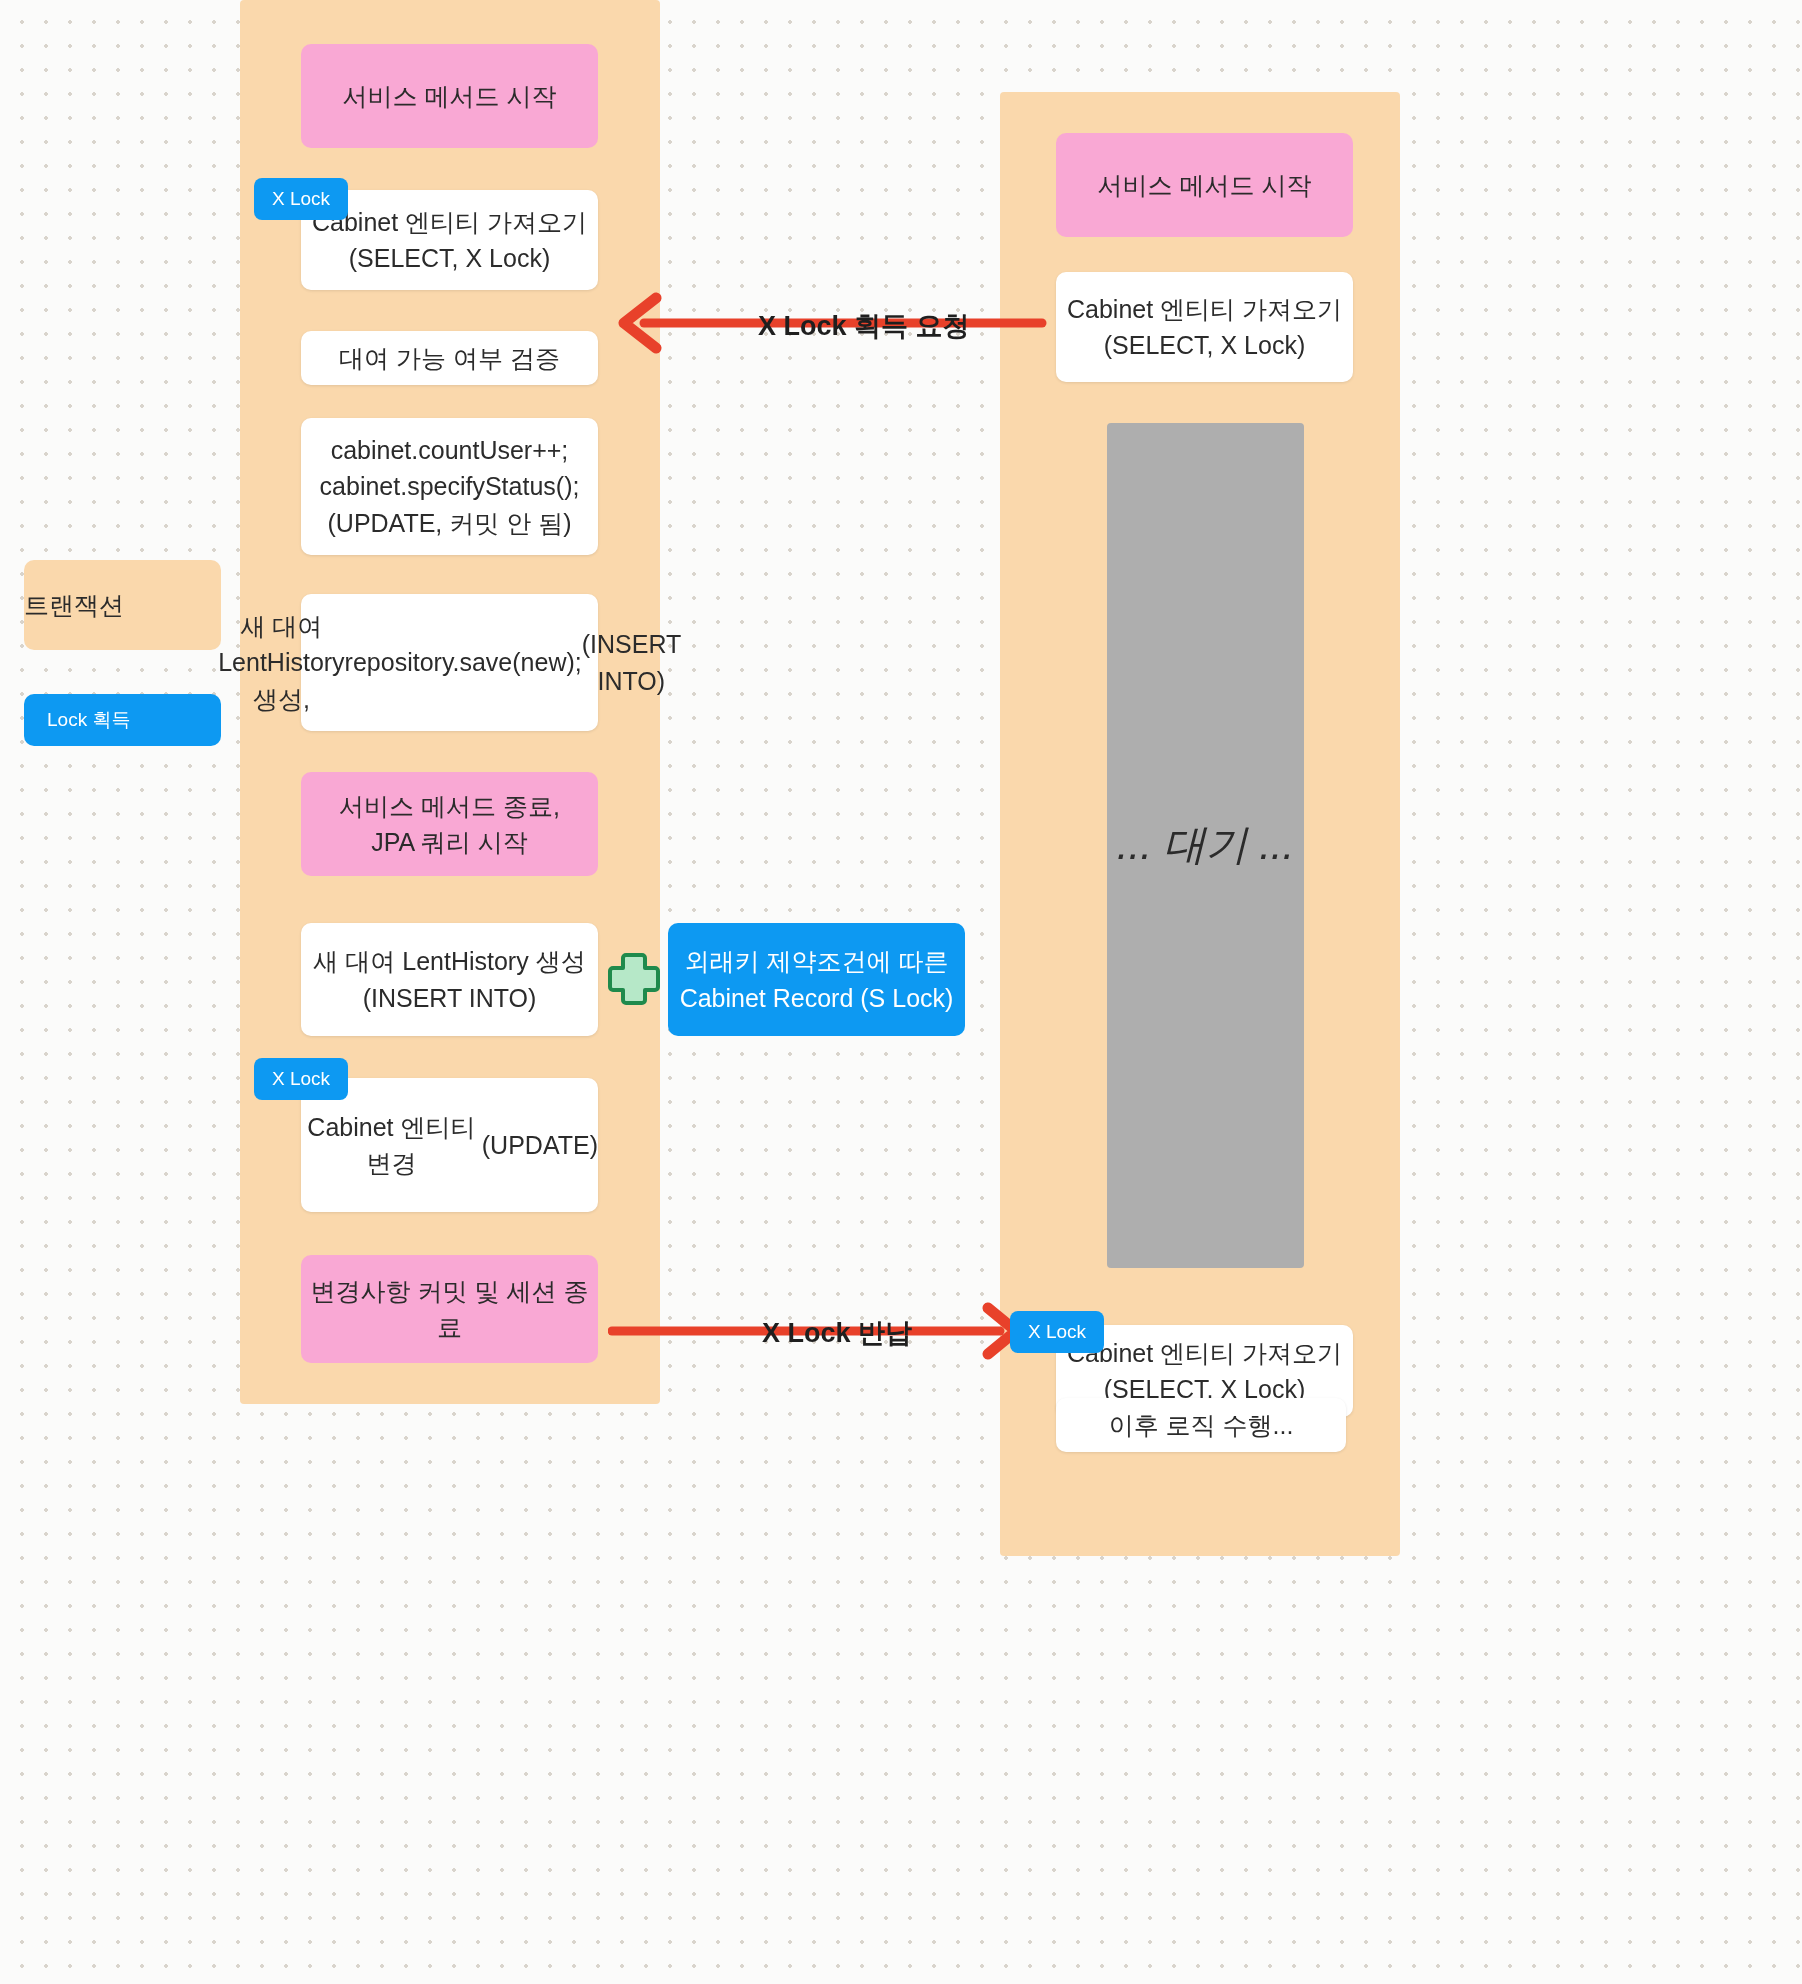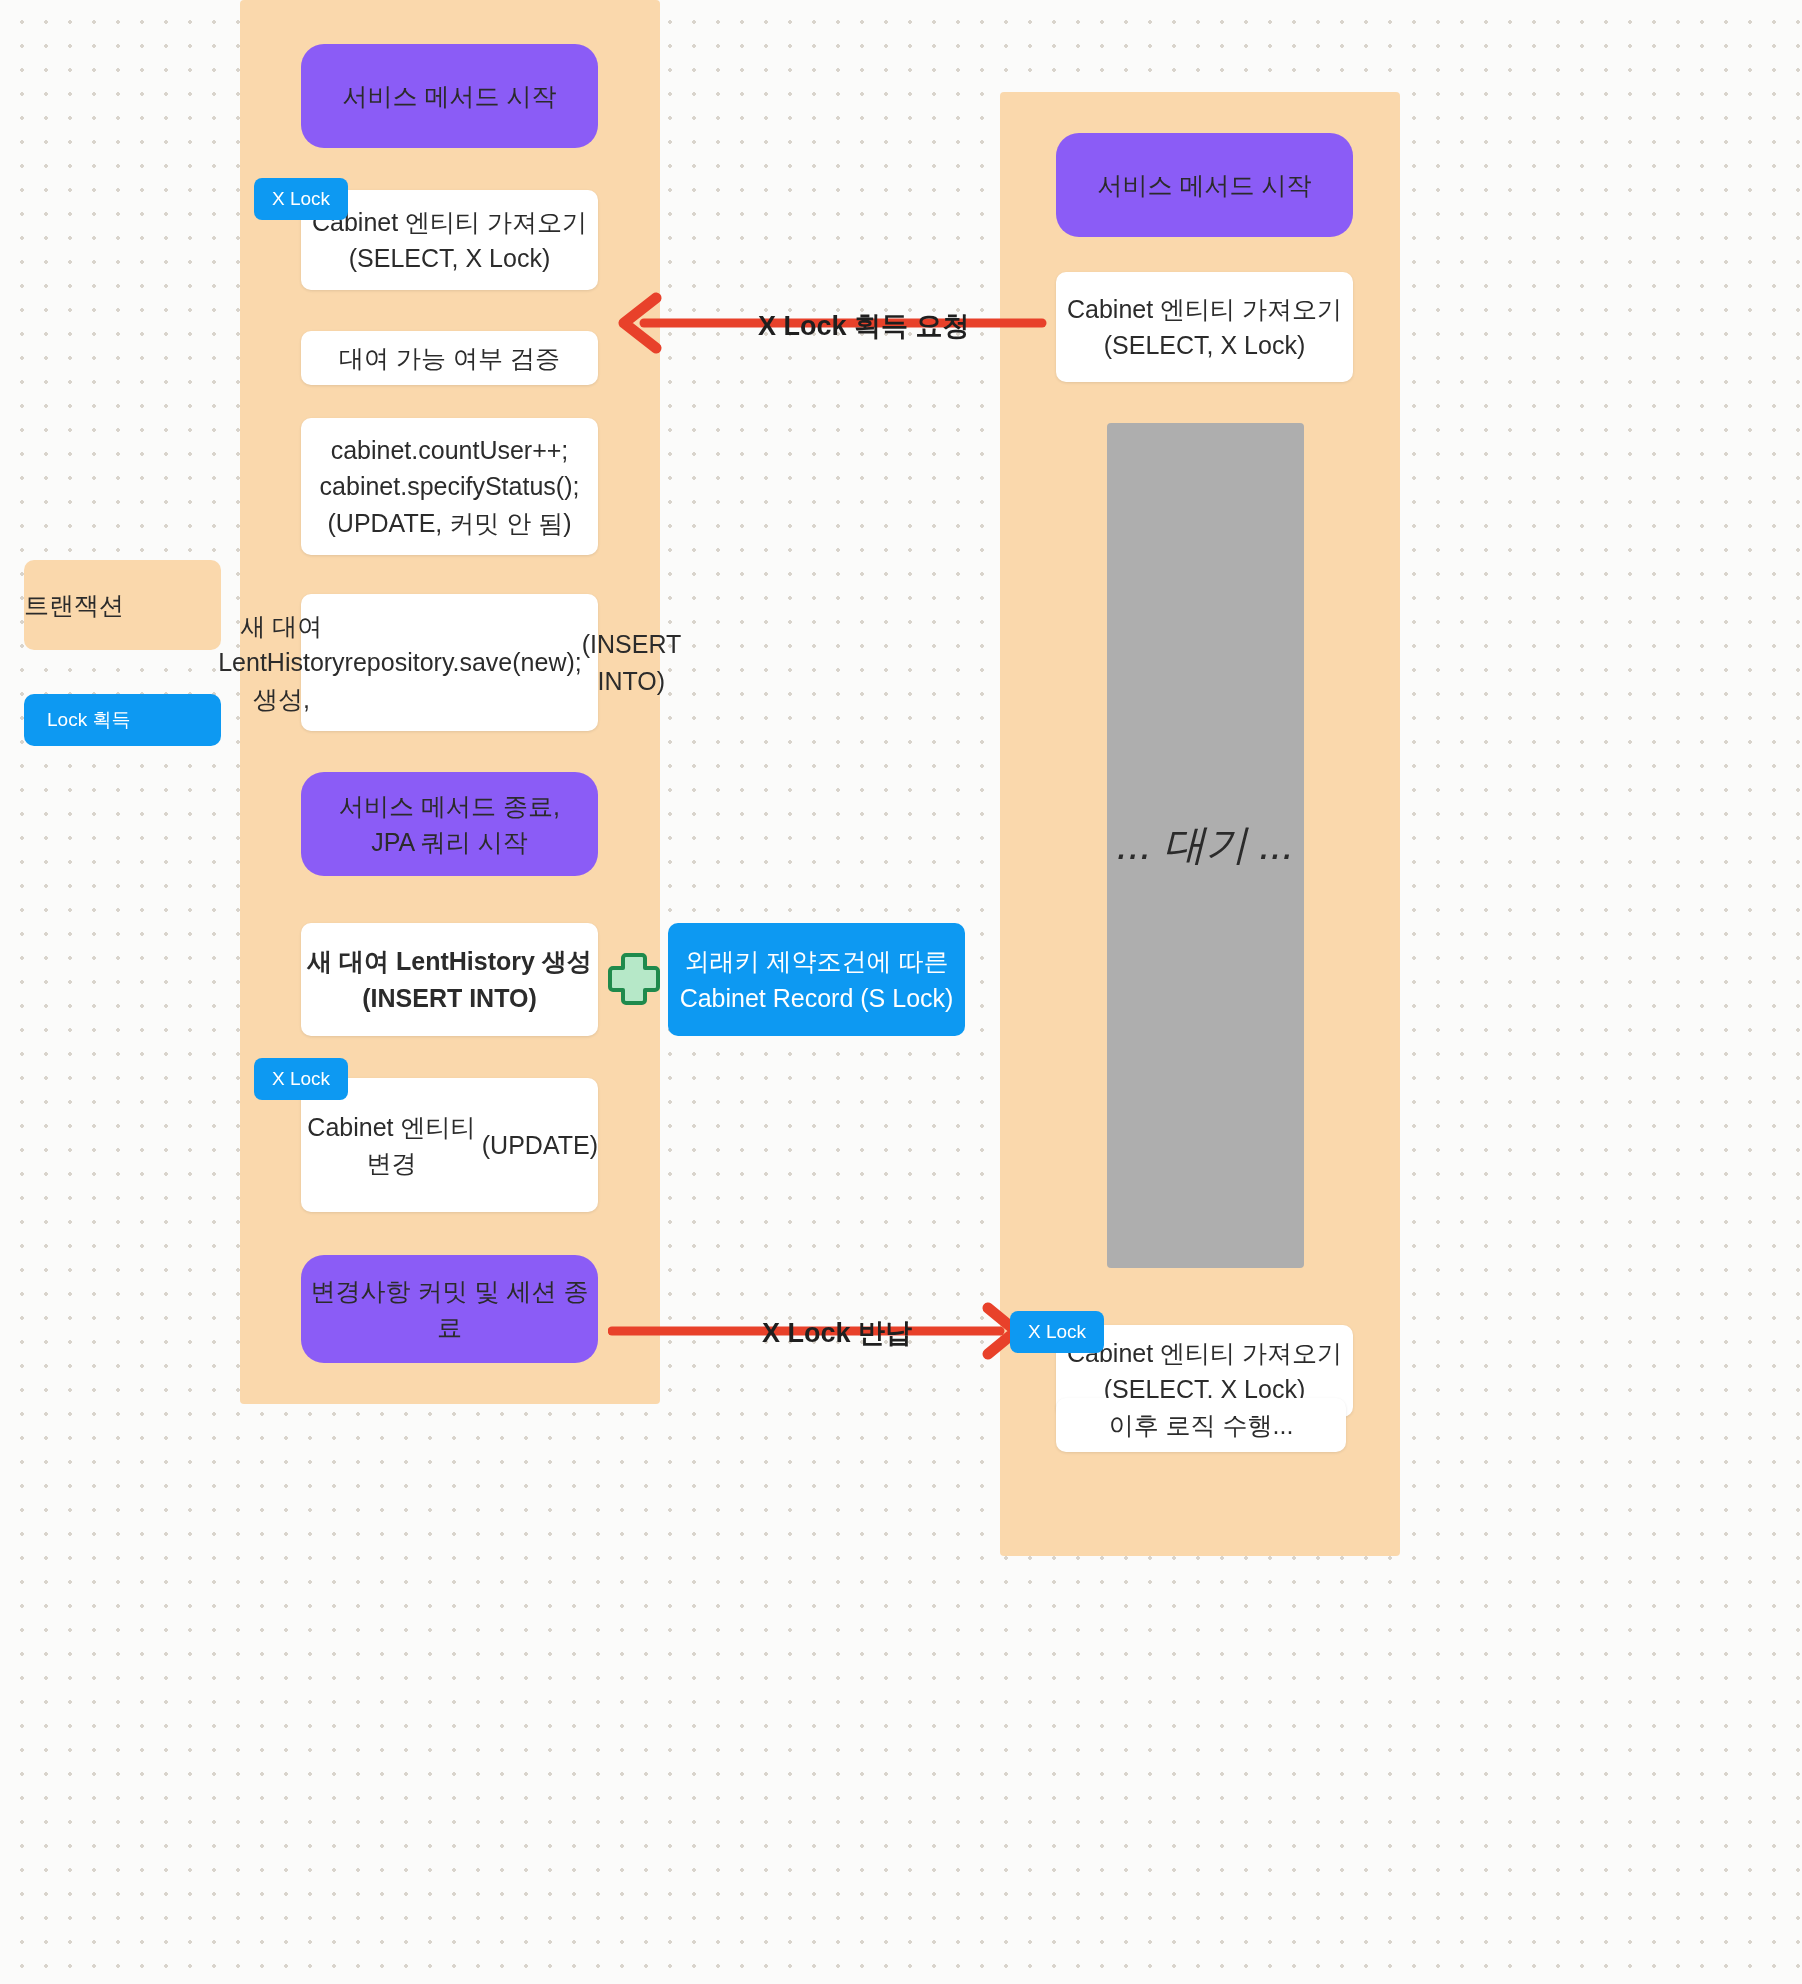--- a/index.html
+++ b/index.html
@@ -34,23 +34,22 @@
     text-align: center;
     line-height: 1.45;
     color: #2b2b2b;
   }
   .node-white {
     background: #ffffff;
     box-shadow: 0 1px 3px rgba(0,0,0,0.10);
     font-size: 25px;
   }
   .node-orange {
-    background: #8b5cf6;
-    font-size: 25px;
-    border-radius: 23px;
+    background: #f9a8d4;
+    font-size: 25px;
   }
   .node-gray {
     background: #aeaeae;
     font-size: 42px;
     border-radius: 4px;
   }
   .node-blue {
     background: #0d99f2;
     color: #ffffff;
     font-size: 25px;
@@ -139,21 +138,21 @@
   <span>새 대여 LentHistory 생성,</span>
   <span>repository.save(new);</span>
   <span>(INSERT INTO)</span>
 </div>
 
 <div class="node node-orange" style="left:301px; top:772px; width:297px; height:104px; flex-direction:column;">
   <span>서비스 메서드 종료,</span>
   <span>JPA 쿼리 시작</span>
 </div>
 
-<div class="node node-white" style="left:301px; top:923px; width:297px; height:113px; flex-direction:column;font-weight:bold;">
+<div class="node node-white" style="left:301px; top:923px; width:297px; height:113px; flex-direction:column;">
   <span>새 대여 LentHistory 생성</span>
   <span>(INSERT INTO)</span>
 </div>
 
 <div class="plus-icon" style="left:606px; top:951px; width:56px; height:56px;">
   <svg width="56" height="56" viewBox="0 0 56 56" xmlns="http://www.w3.org/2000/svg">
     <path d="M20 4 h16 a3 3 0 0 1 3 3 v10 h10 a3 3 0 0 1 3 3 v16 a3 3 0 0 1 -3 3 h-10 v10 a3 3 0 0 1 -3 3 h-16 a3 3 0 0 1 -3 -3 v-10 h-10 a3 3 0 0 1 -3 -3 v-16 a3 3 0 0 1 3 -3 h10 v-10 a3 3 0 0 1 3 -3 z" fill="#b6e8c8" stroke="#1f8a4c" stroke-width="4" stroke-linejoin="round"></path>
   </svg>
 </div>
 

